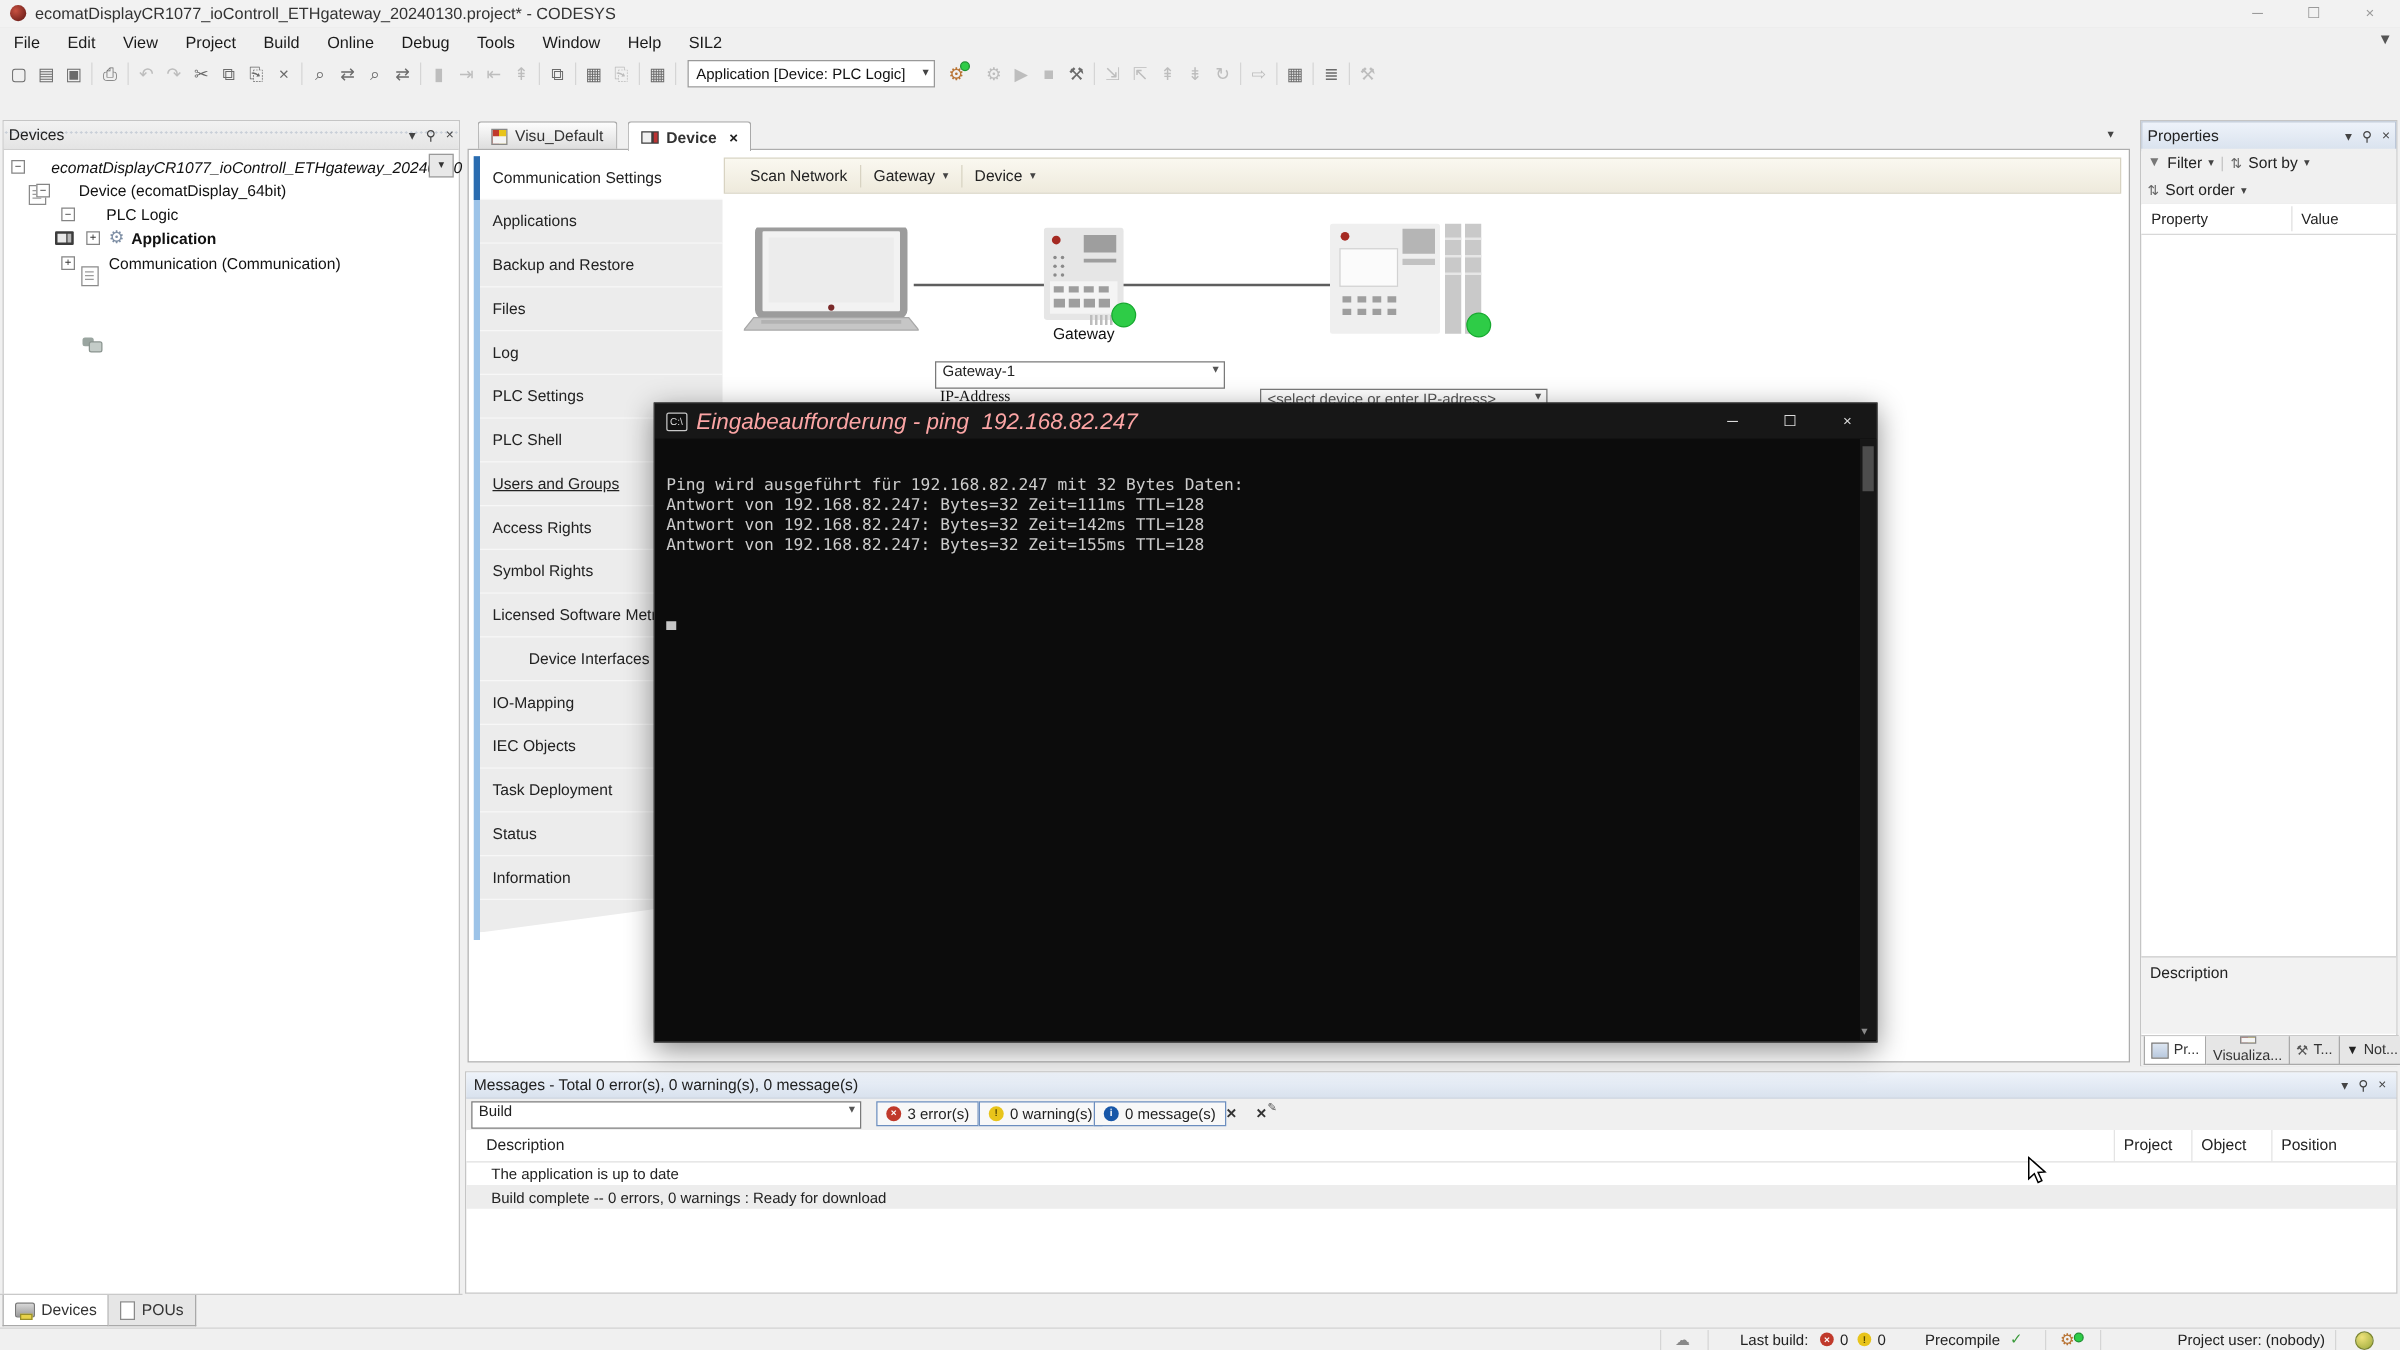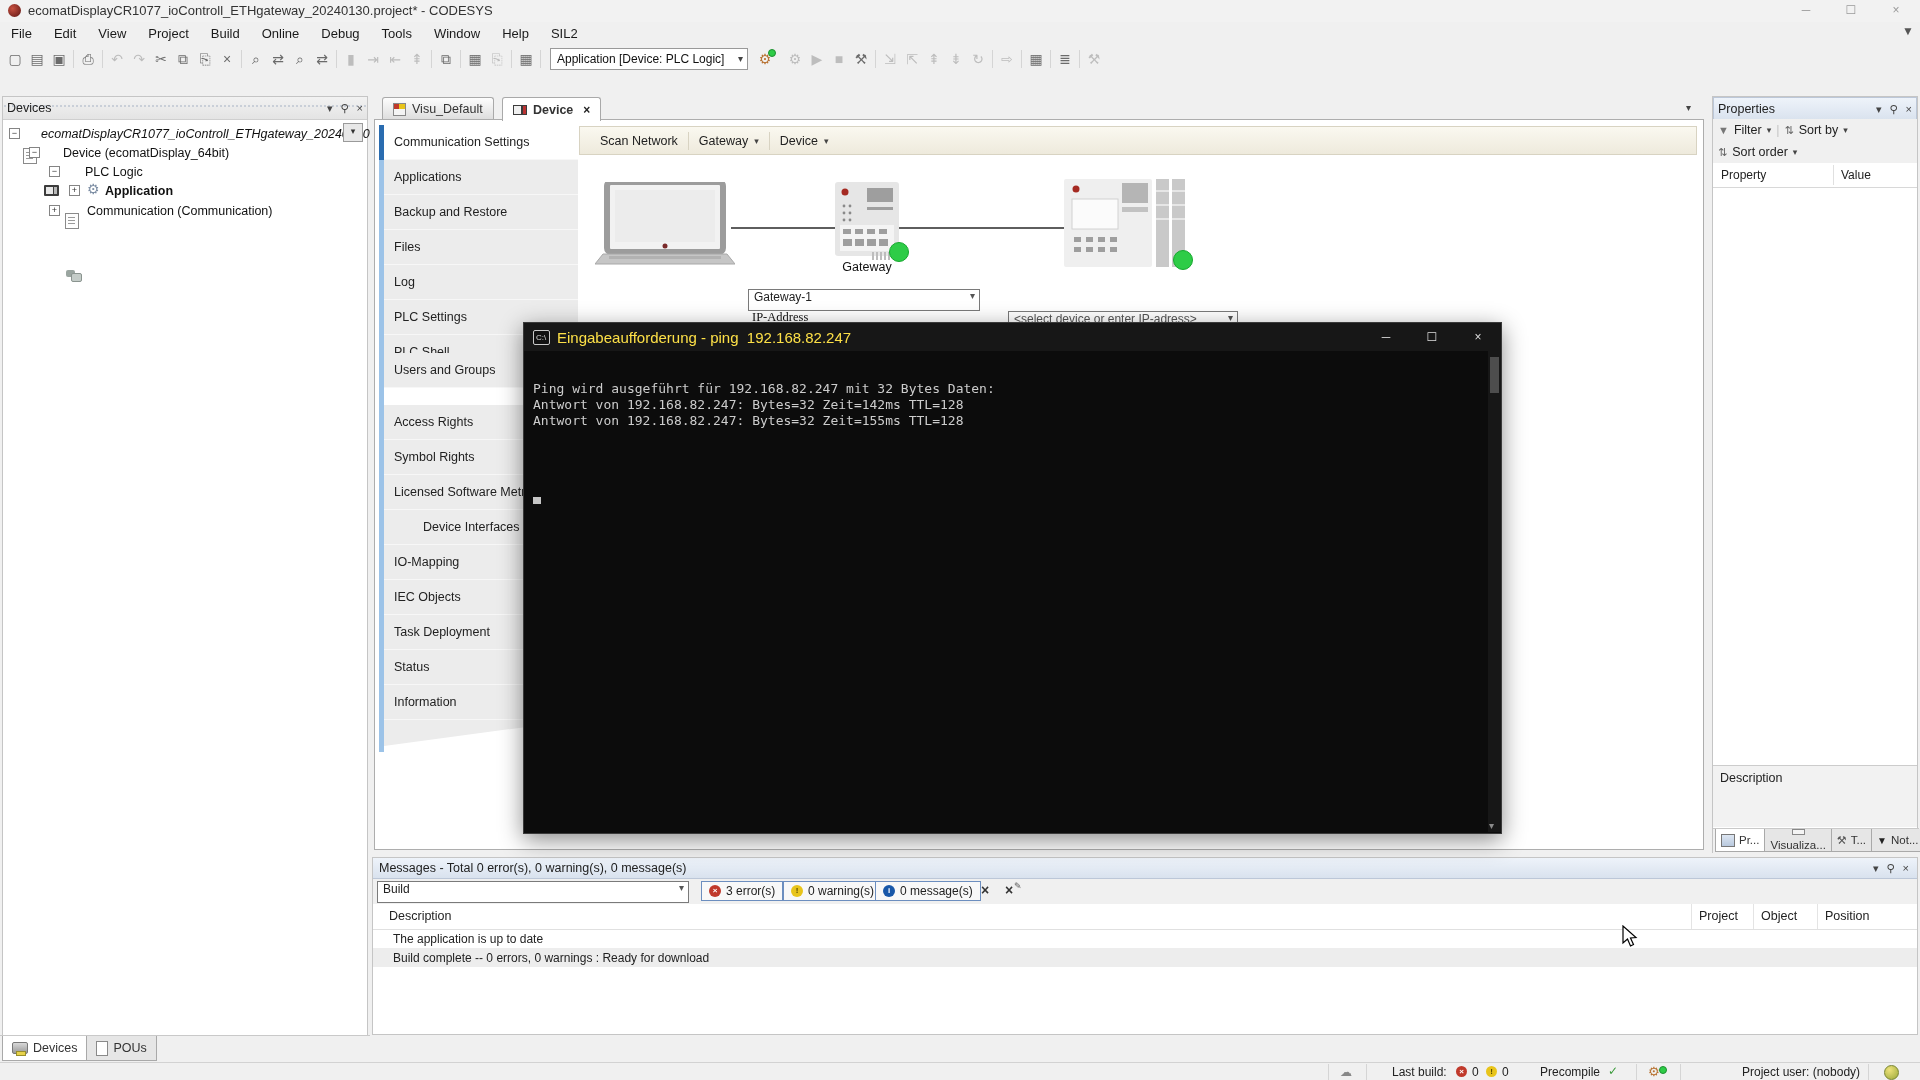--- a/index.html
+++ b/index.html
@@ -88,21 +88,21 @@
   .netline{position:absolute;height:2px;background:#5e5e5e;}
   .status-dot{position:absolute;width:20px;height:20px;border-radius:50%;background:#2ecc47;border:1px solid #17a82f;box-sizing:border-box;}
   #gateway-caption{left:452px;top:140px;width:80px;text-align:center;font-size:12.5px;color:#111;}
   #ip-label{left:377px;top:190px;font-size:12.5px;color:#111;font-family:Liberation Serif, serif;}
   
   #cmd{left:523px;top:322px;width:977px;height:510px;background:#0c0c0c;border:1px solid #3a3a3a;
      box-shadow:0 6px 22px rgba(0,0,0,.45);z-index:10;}
   #cmd-titlebar{left:0;top:0;width:100%;height:28px;background:#171717;display:flex;align-items:center;}
   #cmd-icon{width:17px;height:15px;margin:0 7px 0 9px;background:#111;border:1px solid #c8c8c8;border-radius:2px;
      color:#ddd;font-size:8px;line-height:14px;padding-left:2px;box-sizing:border-box;}
-  #cmd-title{color:#fde047;font-size:15px;white-space:pre;}
+  #cmd-title{color:#fca5a5;font-size:18px;white-space:pre;font-style:italic;}
   .cmdbtn{width:46px;height:28px;text-align:center;line-height:28px;color:#dcdcdc;font-size:12px;}
   #cmd-body{left:0;top:28px;width:100%;height:481px;background:#0c0c0c;padding:14px 0 0 9px;box-sizing:border-box;}
   .cline{height:16px;white-space:pre;font-family:"DejaVu Sans Mono","Liberation Mono",monospace;
      font-size:13px;line-height:16px;color:#cccccc;}
   #cmd-cursor{left:9px;top:146px;width:8px;height:7px;background:#c6c6c6;}
   #cmd-scroll{right:0;top:28px;width:13px;height:481px;background:#171717;}
   #cmd-scroll .thumb{position:absolute;left:2px;top:6px;width:9px;height:36px;background:#4d4d4d;}
   #cmd-scroll .sarrow{position:absolute;left:1px;bottom:1px;color:#8a8a8a;font-size:10px;}
   
   #properties{left:1712px;top:96px;width:206px;height:757px;background:#fff;border:1px solid #c5c5c5;box-sizing:border-box;}
@@ -289,21 +289,21 @@
     <div class="abs" id="nav-strip">
         <div class="sel"></div>
       </div>
     <div class="nav-item selected" style="top:5px;">Communication Settings</div>
     <div class="nav-item" style="top:40px;">Applications</div>
     <div class="nav-item" style="top:75px;">Backup and Restore</div>
     <div class="nav-item" style="top:110px;">Files</div>
     <div class="nav-item" style="top:145px;">Log</div>
     <div class="nav-item" style="top:180px;">PLC Settings</div>
     <div class="nav-item" style="top:215px;">PLC Shell</div>
-    <div class="nav-item" style="top:233px;">Users and Groups</div>
+    <div class="nav-item" style="top:250px;text-decoration:underline;">Users and Groups</div>
     <div class="nav-item" style="top:285px;">Access Rights</div>
     <div class="nav-item" style="top:320px;">Symbol Rights</div>
     <div class="nav-item" style="top:355px;">Licensed Software Metrics</div>
     <div class="nav-item" style="top:390px;padding-left:39px;">Device Interfaces</div>
     <div class="nav-item" style="top:425px;">IO-Mapping</div>
     <div class="nav-item" style="top:460px;">IEC Objects</div>
     <div class="nav-item" style="top:495px;">Task Deployment</div>
     <div class="nav-item" style="top:530px;">Status</div>
     <div class="nav-item" style="top:565px;">Information</div>
     <div class="abs" id="nav-diagonal"></div>
@@ -545,20 +545,21 @@
       <span id="cmd-title">Eingabeaufforderung - ping  192.168.82.247</span>
       <span style="margin-left:auto;display:flex;">
         <span class="cmdbtn">─</span>
         <span class="cmdbtn">☐</span>
         <span class="cmdbtn">×</span>
       </span>
     </div>
     <div class="abs" id="cmd-body">
       <div class="cline"></div>
       <div class="cline">Ping wird ausgeführt für 192.168.82.247 mit 32 Bytes Daten:</div>
+      <div class="cline">Antwort von 192.168.82.247: Bytes=32 Zeit=111ms TTL=128</div>
       <div class="cline">Antwort von 192.168.82.247: Bytes=32 Zeit=142ms TTL=128</div>
       <div class="cline">Antwort von 192.168.82.247: Bytes=32 Zeit=155ms TTL=128</div>
       <div class="abs" id="cmd-cursor"></div>
     </div>
     <div class="abs" id="cmd-scroll">
       <div class="thumb"></div>
       <div class="sarrow">▾</div>
     </div>
   </div>
 

